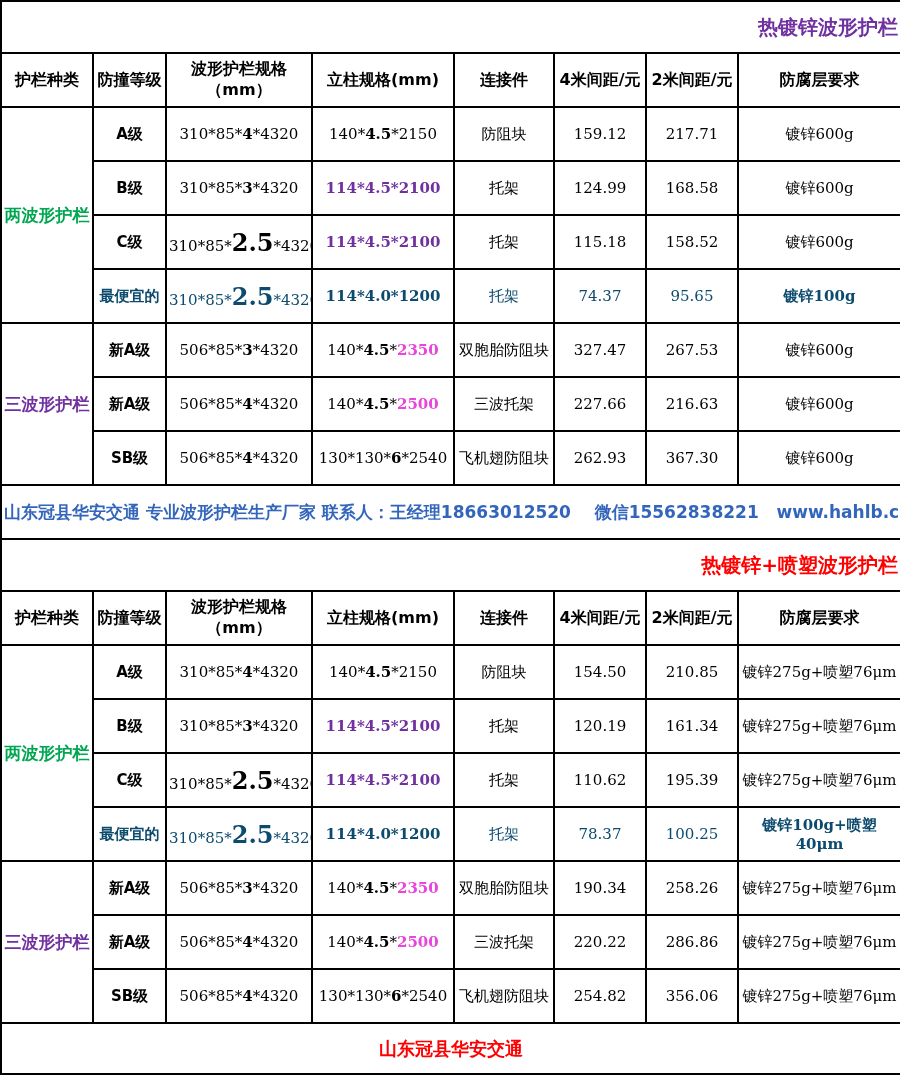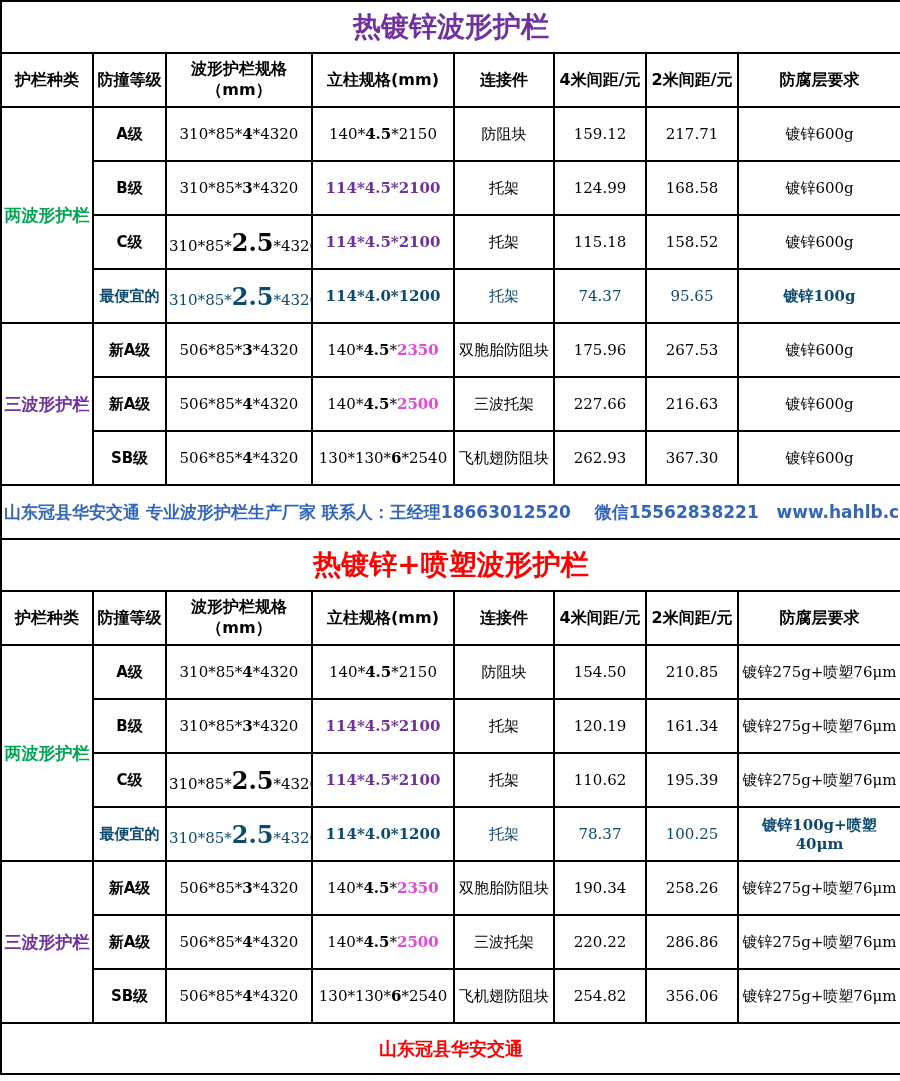--- a/index.html
+++ b/index.html
@@ -6,21 +6,21 @@
   .sheet{width:900px;box-sizing:border-box;font-family:"DejaVu Sans",sans-serif;}
   table{width:900px;table-layout:fixed;border-collapse:collapse;background:#ffffff;border:2px solid #000;}
   td,th{border:2px solid #000;text-align:center;vertical-align:middle;padding:0 2px;overflow:hidden;color:#000;}
   th{font-size:16px;font-weight:bold;font-family:"DejaVu Sans",sans-serif;}
   td{font-size:15px;font-family:"DejaVu Serif","DejaVu Sans",serif;}
   tr.title-row{height:52px;}
   tr.head-row{height:54px;}
   tr.data-row{height:54px;}
   tr.contact-row{height:54px;}
   tr.bottom-row{height:51px;}
-  .title-cell{font-size:28px;font-weight:bold;font-family:"DejaVu Sans",sans-serif;}
+  .title-cell{font-size:20px;font-weight:bold;font-family:"DejaVu Sans",sans-serif;text-align:right;}
   .contact-cell{font-size:17px;font-weight:bold;white-space:pre;font-family:"DejaVu Sans",sans-serif;}
   .bottom-cell{font-size:18px;font-weight:bold;font-family:"DejaVu Sans",sans-serif;}
   .grade{font-weight:bold;font-size:15px;font-family:"DejaVu Sans",sans-serif;}
   .group{font-weight:bold;font-size:17px;font-family:"DejaVu Sans",sans-serif;padding:0;}
   .b{font-weight:bold;}
   .bb{font-weight:bold;font-size:24px;}
   .bold{font-weight:bold;}
   tr.cheap td{color:#0c4a6e;}
 </style>
 <style>.c-purple{color:#7030A0;}.c-green{color:#00A651;}.c-red{color:#FF0000;}.c-magenta{color:#E944DC;}</style></head>
@@ -90,21 +90,21 @@
           <td>74.37</td>
           <td>95.65</td>
           <td class="bold">镀锌100g</td>
         </tr>
         <tr class="data-row">
           <td rowspan="3" class="group c-purple">三波形护栏</td>
           <td class="grade">新A级</td>
           <td><span>506*85*</span><span class="b">3</span><span>*4320</span></td>
           <td><span>140*</span><span class="b">4.5</span><span>*</span><span class="c-magenta bold">2350</span></td>
           <td>双胞胎防阻块</td>
-          <td>175.96</td>
+          <td>327.47</td>
           <td>267.53</td>
           <td>镀锌600g</td>
         </tr>
         <tr class="data-row">
           <td class="grade">新A级</td>
           <td><span>506*85*</span><span class="b">4</span><span>*4320</span></td>
           <td><span>140*</span><span class="b">4.5</span><span>*</span><span class="c-magenta bold">2500</span></td>
           <td>三波托架</td>
           <td>227.66</td>
           <td>216.63</td>

